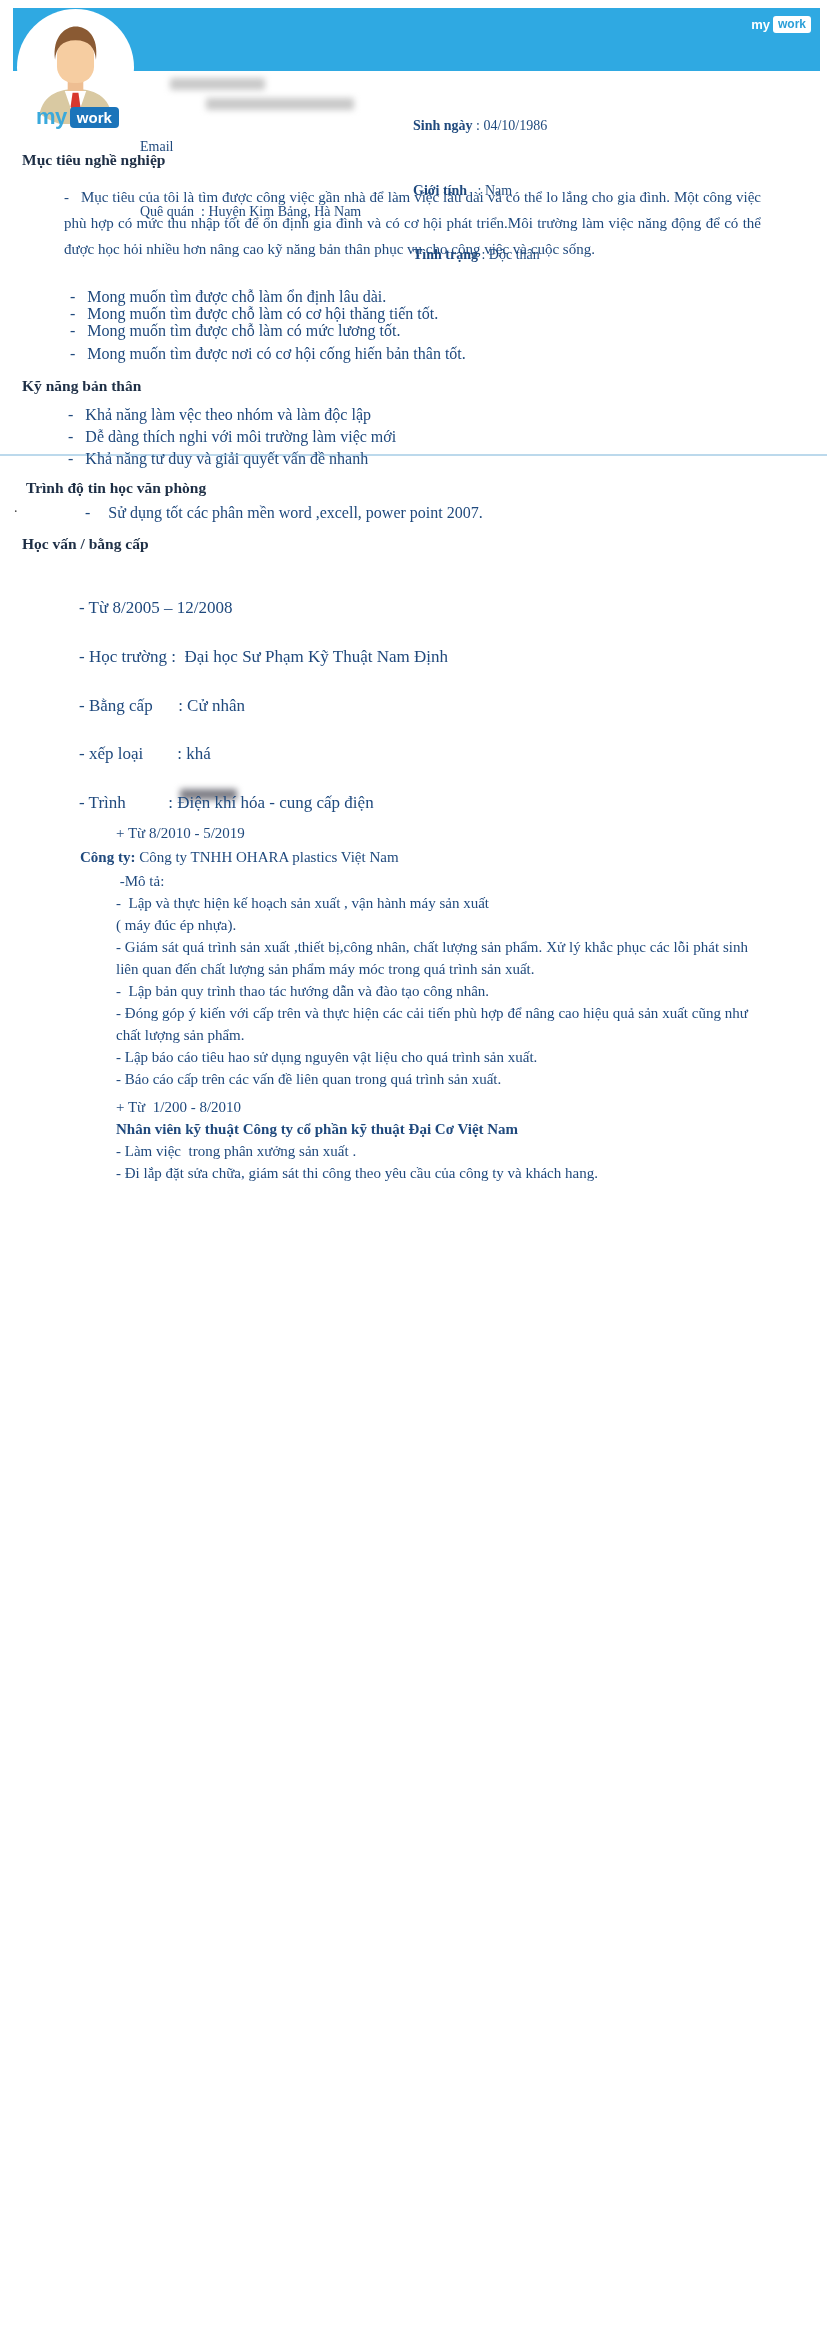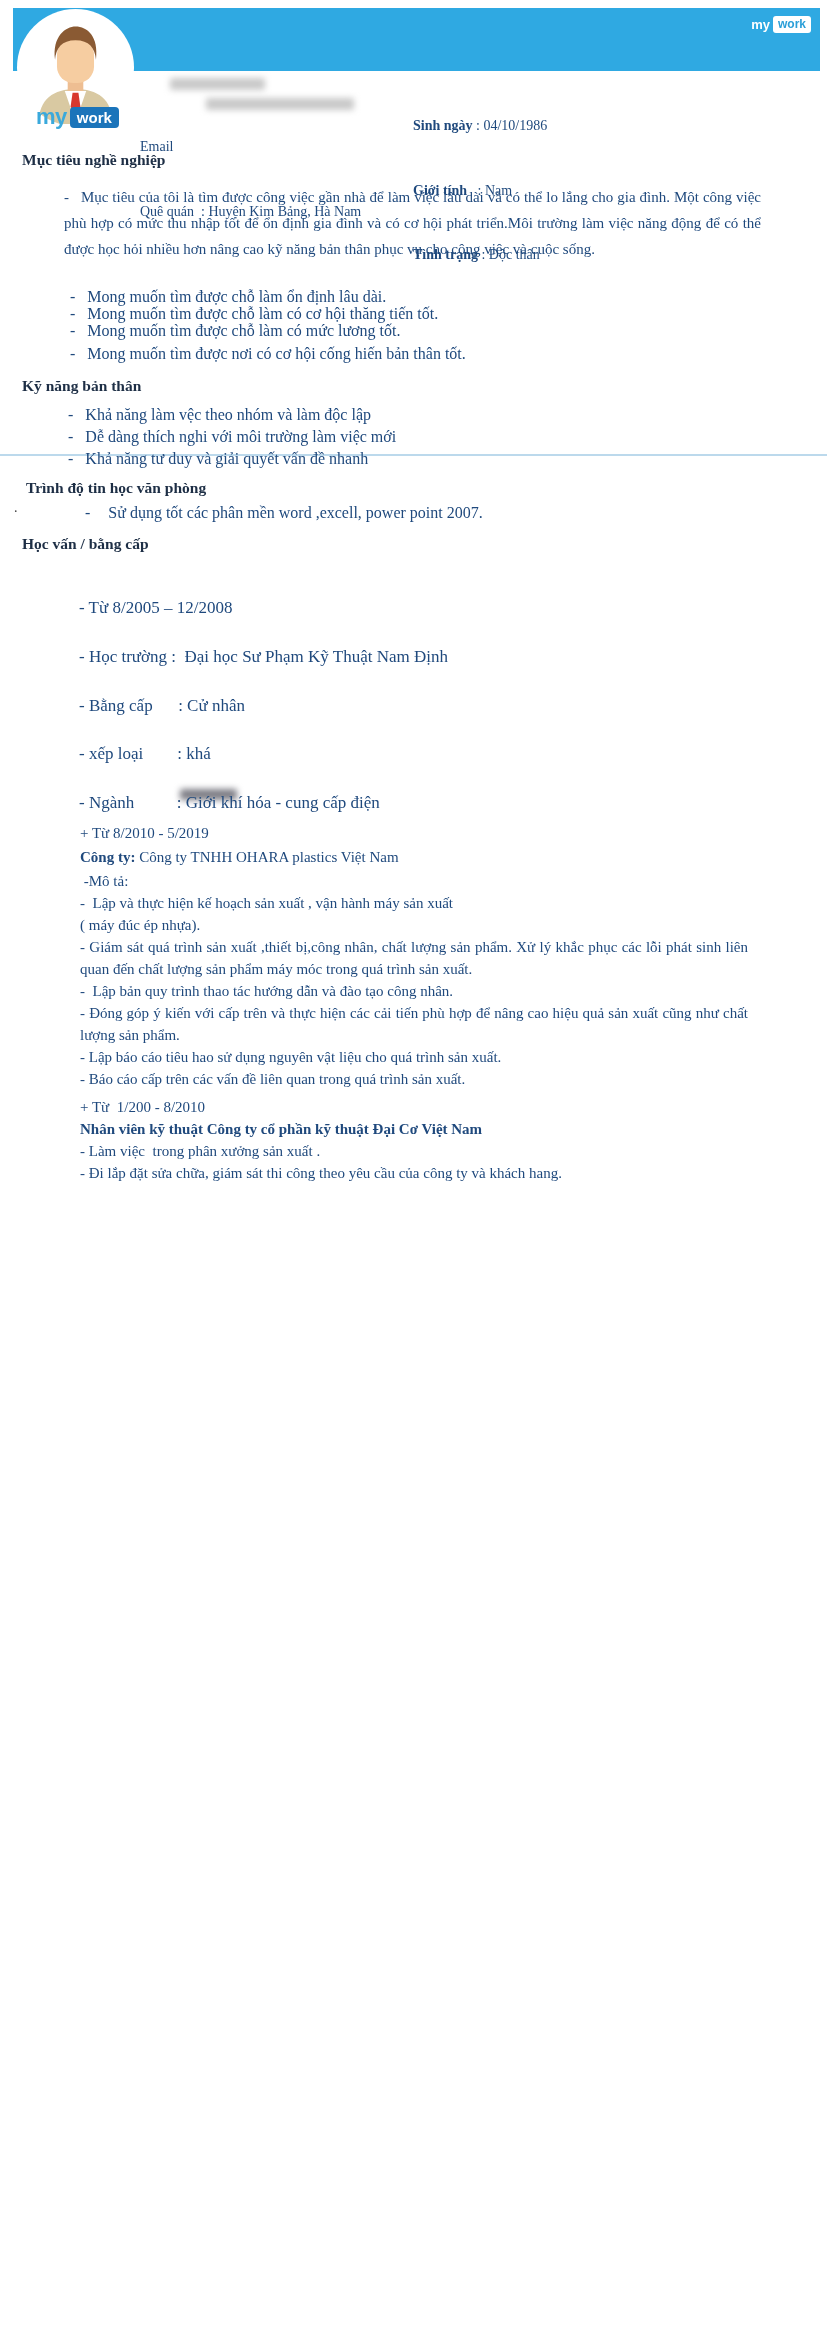--- a/index.html
+++ b/index.html
@@ -43,21 +43,21 @@
   .skill-b{left:68px;top:404px;line-height:22px;}
   .comp-b{left:85px;top:503px;line-height:20px;}
   .comp-b .bullet::before{margin-right:18px;}
 
   .divider{position:absolute;left:0;top:454px;width:827px;height:2px;background:#bcd9ec;}
   .stray{position:absolute;left:14px;top:500px;font-size:14px;color:#444;}
 
   .edu{position:absolute;left:79px;top:568px;font-size:17px;line-height:16.2px;white-space:pre-wrap;}
 
   .exp{position:absolute;left:80px;top:816px;width:668px;font-size:15px;line-height:22px;}
-  .exp .line{white-space:pre-wrap;}
+  .exp .line{white-space:pre-wrap;margin-left:36px;}
   .exp .justify{text-align:justify;white-space:normal;}
   .exp .period{margin-top:6px;}
   .exp .jobtitle{font-weight:bold;}
   .exp .company{margin:2px 0;}
   .exp .company .lbl{font-weight:bold;}
 </style>
 </head>
 <body>
 
 <div class="page">
@@ -140,21 +140,21 @@
         <span>Sử  dụng tốt các phân mền word ,excell, power point 2007.</span>
       </div>
   </div>
 
   <div class="sec-h" style="top:535px;">Học vấn / bằng cấp</div>
   <div class="edu">
     <div>- Từ 8/2005 – 12/2008</div>
     <div>- Học trường :  Đại học Sư Phạm Kỹ Thuật Nam Định</div>
     <div>- Bằng cấp      : Cử nhân</div>
     <div>- xếp loại        : khá</div>
-    <div>- Ngành          : Giới khí hóa - cung cấp điện</div>
+    <div>- Trình          : Điện khí hóa - cung cấp điện</div>
   </div>
 
   <div class="exp">
     <div class="line period">+ Từ 8/2010 - 5/2019</div>
     <div class="line company"><span class="lbl">Công ty:</span><span> Công ty TNHH OHARA plastics Việt Nam</span></div>
     <div class="line"> -Mô tả:</div>
     <div class="line">-  Lập và thực hiện kế hoạch sản xuất , vận hành máy sản xuất</div>
     <div class="line">( máy đúc ép nhựa).</div>
     <div class="line justify">-  Giám sát quá trình sản xuất ,thiết bị,công nhân, chất lượng sản phẩm. Xử lý khắc phục các lỗi phát sinh liên quan đến chất lượng sản phẩm máy móc trong quá trình sản xuất.</div>
     <div class="line">-  Lập bản quy trình thao tác hướng dẫn và đào tạo công nhân.</div>

